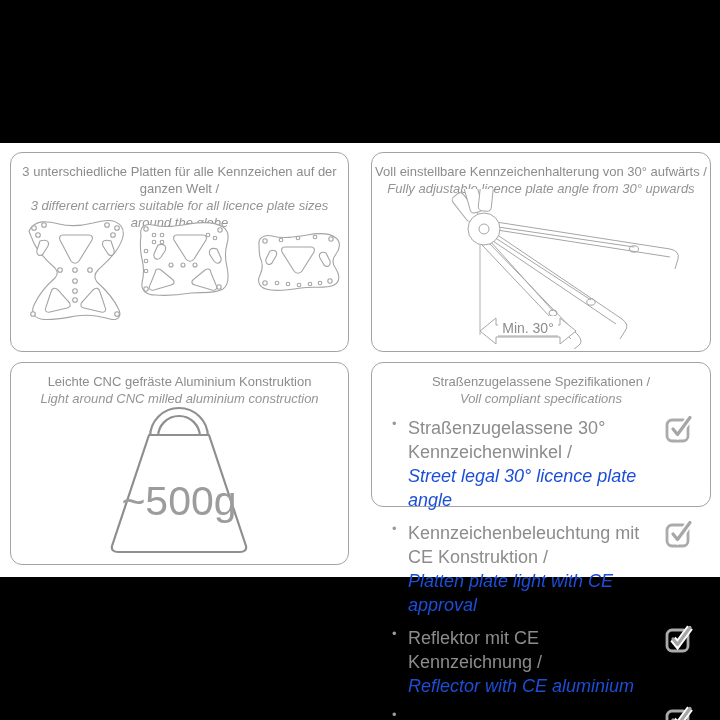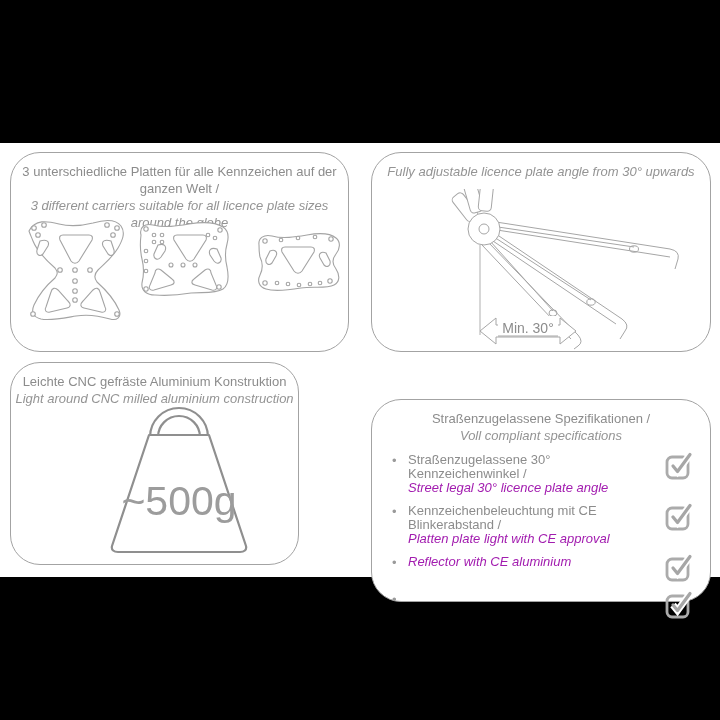--- a/index.html
+++ b/index.html
@@ -6,39 +6,39 @@
   body{
     width:720px;height:720px;position:relative;background:#ffffff;overflow:hidden;
     font-family:"Liberation Sans", sans-serif;
   }
   .bar{position:absolute;left:0;width:720px;background:#000;}
   .bar.top{top:0;height:143px;}
   .bar.bottom{top:577px;height:143px;}
 
   .panel{
     position:absolute;box-sizing:border-box;
-    border:1.6px solid #a3a3a3;border-radius:30px;background:#fff;
+    border:1.6px solid #a3a3a3;border-radius:12px;background:#fff;
   }
   .panel.p1{left:10px;top:152px;width:339px;height:200px;}
   .panel.p2{left:371px;top:152px;width:340px;height:200px;}
-  .panel.p3{left:10px;top:362px;width:289px;height:203px;}
-  .panel.p4{left:371px;top:362px;width:340px;height:203px;margin-top:37px;}
+  .panel.p3{left:10px;top:362px;width:339px;height:203px;}
+  .panel.p4{left:371px;top:362px;width:340px;height:145px;}
 
   .hdr{margin-top:10px;text-align:center;color:#8c8c8c;font-size:13px;line-height:17px;}
   .hdr .de{display:block;}
   .hdr .en{display:block;font-style:italic;color:#949494;}
 
   .art{position:absolute;}
 
   
   .spec-list{margin-top:9px;padding:0 16px 0 20px;}
   .spec-item{display:flex;align-items:flex-start;margin-bottom:9px;}
   .spec-bullet{width:16px;color:#9a9a9a;font-size:13px;line-height:16px;flex:none;}
-  .spec-text{flex:1;font-size:13px;line-height:14px;color:#8c8c8c;}
-  .spec-text .en{display:block;font-style:italic;color:#a21caf;}
+  .spec-text{flex:1;font-size:18px;line-height:24px;color:#8c8c8c;}
+  .spec-text .en{display:block;font-style:italic;color:#1d4ed8;}
   .spec-check{flex:none;width:30px;height:30px;margin-left:6px;margin-top:-2px;}
 
   svg{display:block;}
   .stroke-art2{fill:#ffffff;stroke:#a4a4a4;stroke-width:1.1;}
 </style>
 </head>
 <body>
 
 <div class="bar top"></div>
 <div class="bar bottom"></div>
@@ -121,20 +121,21 @@
         <circle cx="269" cy="73" r="1.8"></circle>
         <circle cx="280" cy="74" r="1.8"></circle>
         <circle cx="291" cy="73" r="1.8"></circle>
         <circle cx="301" cy="72" r="1.8"></circle>
     </g>
   </svg>
 </div>
 
 <div class="panel p2">
   <div class="hdr">
+    <span class="de">Voll einstellbare Kennzeichenhalterung von 30° aufwärts /</span>
     <span class="en">Fully adjustable licence plate angle from 30° upwards</span>
   </div>
   <svg class="art" style="left:0;top:36px;" width="338" height="161" viewBox="0 0 338 161">
     <g fill="none" stroke="#a6a6a6" stroke-width="1">
 
       <g fill="#ffffff">
         <rect x="104" y="-4" width="13" height="30" rx="4" transform="rotate(-38 112 40)"></rect>
         <rect x="104" y="-8" width="13" height="30" rx="4" transform="rotate(-16 112 40)"></rect>
         <rect x="104" y="-8" width="13" height="30" rx="4" transform="rotate(6 112 40)"></rect>
       </g>
@@ -197,33 +198,34 @@
       <svg class="spec-check" viewBox="0 0 30 30">
         <rect x="3" y="6" width="21" height="21" rx="5" fill="none" stroke="#ababab" stroke-width="2.8"></rect>
         <path d="M9,15 L13.5,20.5 L26,3.5" fill="none" stroke="#ffffff" stroke-width="7"></path>
         <path d="M9,15 L13.5,20.5 L26,3.5" fill="none" stroke="#a6a6a6" stroke-width="3.2" stroke-linecap="round" stroke-linejoin="round"></path>
       </svg>
     </div>
 
     <div class="spec-item">
       <span class="spec-bullet">•</span>
       <span class="spec-text">
-        <span class="de">Kennzeichenbeleuchtung mit CE Blinkerabstand /</span>
+        <span class="de">Kennzeichenbeleuchtung mit CE Konstruktion /</span>
         <span class="en">Platten plate light with CE approval</span>
       </span>
       <svg class="spec-check" viewBox="0 0 30 30">
         <rect x="3" y="6" width="21" height="21" rx="5" fill="none" stroke="#ababab" stroke-width="2.8"></rect>
         <path d="M9,15 L13.5,20.5 L26,3.5" fill="none" stroke="#ffffff" stroke-width="7"></path>
         <path d="M9,15 L13.5,20.5 L26,3.5" fill="none" stroke="#a6a6a6" stroke-width="3.2" stroke-linecap="round" stroke-linejoin="round"></path>
       </svg>
     </div>
 
     <div class="spec-item">
       <span class="spec-bullet">•</span>
       <span class="spec-text">
+        <span class="de">Reflektor mit CE Kennzeichnung /</span>
         <span class="en">Reflector with CE aluminium</span>
       </span>
       <svg class="spec-check" viewBox="0 0 30 30">
         <rect x="3" y="6" width="21" height="21" rx="5" fill="none" stroke="#ababab" stroke-width="2.8"></rect>
         <path d="M9,15 L13.5,20.5 L26,3.5" fill="none" stroke="#ffffff" stroke-width="7"></path>
         <path d="M9,15 L13.5,20.5 L26,3.5" fill="none" stroke="#a6a6a6" stroke-width="3.2" stroke-linecap="round" stroke-linejoin="round"></path>
       </svg>
     </div>
 
     <div class="spec-item">

